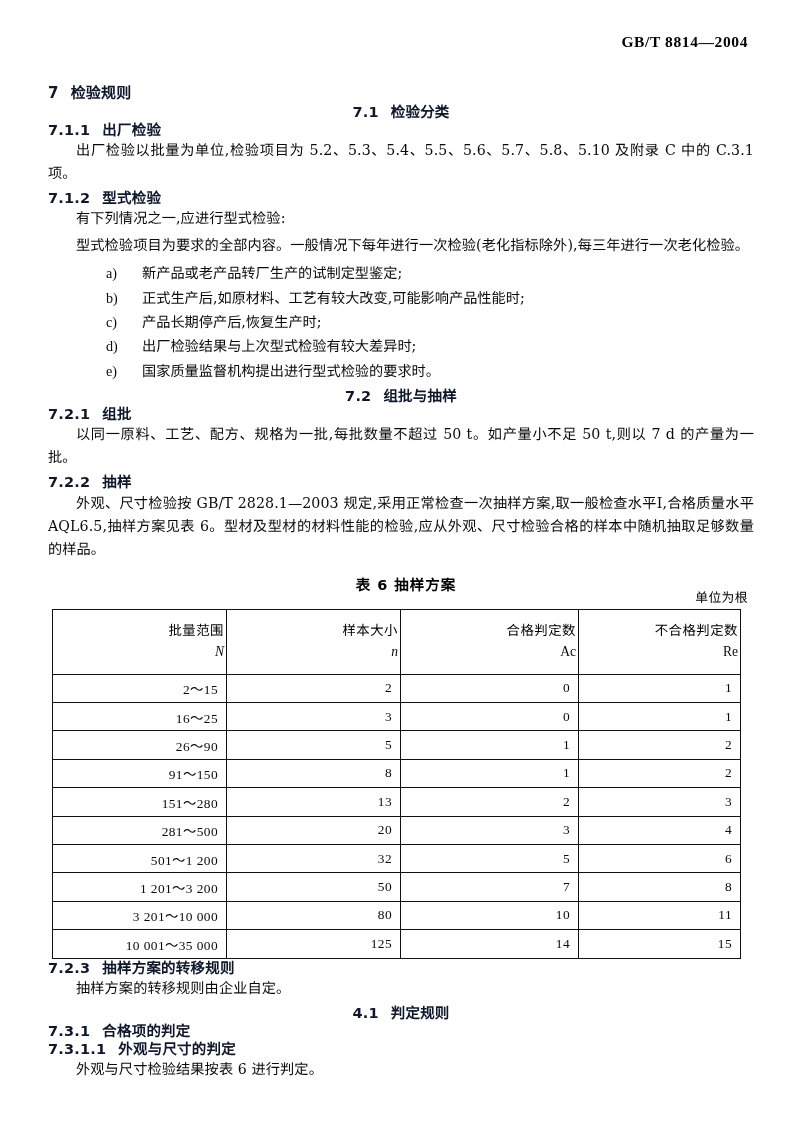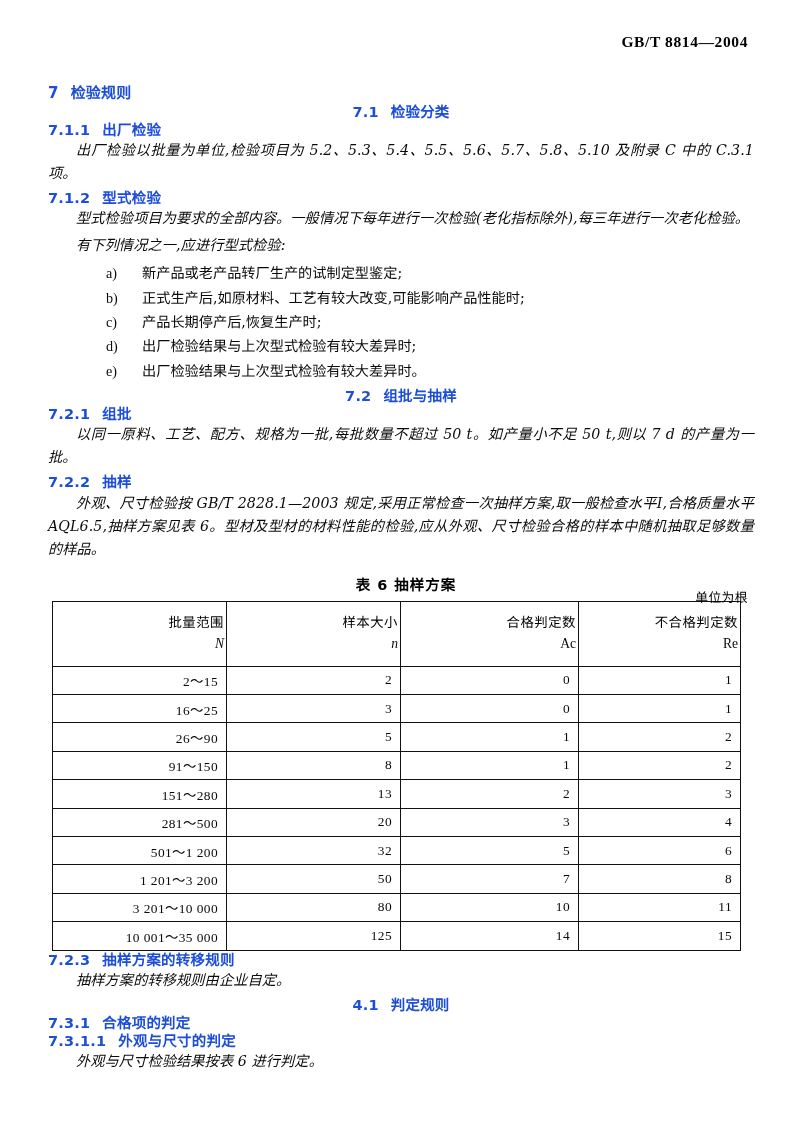--- a/index.html
+++ b/index.html
@@ -46,21 +46,21 @@
     left: 48px;
     width: 706px;
   }
 
   
   h1.clause, h2.clause, h3.clause, h4.clause {
     font-family: "DejaVu Sans", "Liberation Sans", sans-serif;
     font-weight: bold;
     margin: 0;
     padding: 0;
-    color: #1d4ed8;
+    color: #0f172a;
     line-height: 1.25;
     font-size: 14.5px;
     letter-spacing: 0.2px;
   }
   h1.clause { font-size: 15px; }
   .clause .num {
     display: inline-block;
     font-family: "DejaVu Sans", "Liberation Sans", sans-serif;
     font-weight: bold;
   }
@@ -76,21 +76,20 @@
   
   p.para {
     margin: 0 0 4px 0;
     font-family: "DejaVu Serif", "Liberation Serif", serif;
     font-size: 14.2px;
     line-height: 1.62;
     text-indent: 28px;
     text-align: justify;
     letter-spacing: 0.1px;
     color: #0a0a0a;
-    font-style: italic;
   }
 
   
   ul.alpha-list {
     list-style: none;
     margin: 2px 0 4px 0;
     padding: 0;
   }
   ul.alpha-list li {
     font-family: "DejaVu Serif", "Liberation Serif", serif;
@@ -105,21 +104,21 @@
     flex: 0 0 36px;
     font-family: "Liberation Serif", "DejaVu Serif", serif;
   }
   ul.alpha-list li .txt { flex: 1 1 auto; }
 
   
   .table-block { margin-top: 12px; }
   .table-caption-row {
     position: relative;
     height: 24px;
-    margin-bottom: 4px;
+    margin-bottom: 12px;
   }
   .table-caption {
     text-align: center;
     font-family: "DejaVu Sans", "Liberation Sans", sans-serif;
     font-weight: bold;
     font-size: 14.5px;
     letter-spacing: 1px;
     color: #000;
     padding-left: 10px;
   }
@@ -202,43 +201,43 @@
     </h2>
 
     <h3 class="clause h-l3">
       <span class="num">7.1.1</span><span class="ttl">出厂检验</span>
     </h3>
     <p class="para">出厂检验以批量为单位,检验项目为 5.2、5.3、5.4、5.5、5.6、5.7、5.8、5.10 及附录 C 中的 C.3.1项。</p>
 
     <h3 class="clause h-l3">
       <span class="num">7.1.2</span><span class="ttl">型式检验</span>
     </h3>
+    <p class="para">有下列情况之一,应进行型式检验:</p>
     <p class="para">型式检验项目为要求的全部内容。一般情况下每年进行一次检验(老化指标除外),每三年进行一次老化检验。</p>
-    <p class="para">有下列情况之一,应进行型式检验:</p>
 
     <ul class="alpha-list">
       <li>
         <span class="mark">a)</span>
         <span class="txt">新产品或老产品转厂生产的试制定型鉴定;</span>
       </li>
       <li>
         <span class="mark">b)</span>
         <span class="txt">正式生产后,如原材料、工艺有较大改变,可能影响产品性能时;</span>
       </li>
       <li>
         <span class="mark">c)</span>
         <span class="txt">产品长期停产后,恢复生产时;</span>
       </li>
       <li>
         <span class="mark">d)</span>
         <span class="txt">出厂检验结果与上次型式检验有较大差异时;</span>
       </li>
       <li>
         <span class="mark">e)</span>
-        <span class="txt">出厂检验结果与上次型式检验有较大差异时。</span>
+        <span class="txt">国家质量监督机构提出进行型式检验的要求时。</span>
       </li>
     </ul>
 
     <h2 class="clause h-l2">
       <span class="num">7.2</span><span class="ttl">组批与抽样</span>
     </h2>
 
     <h3 class="clause h-l3">
       <span class="num">7.2.1</span><span class="ttl">组批</span>
     </h3>

